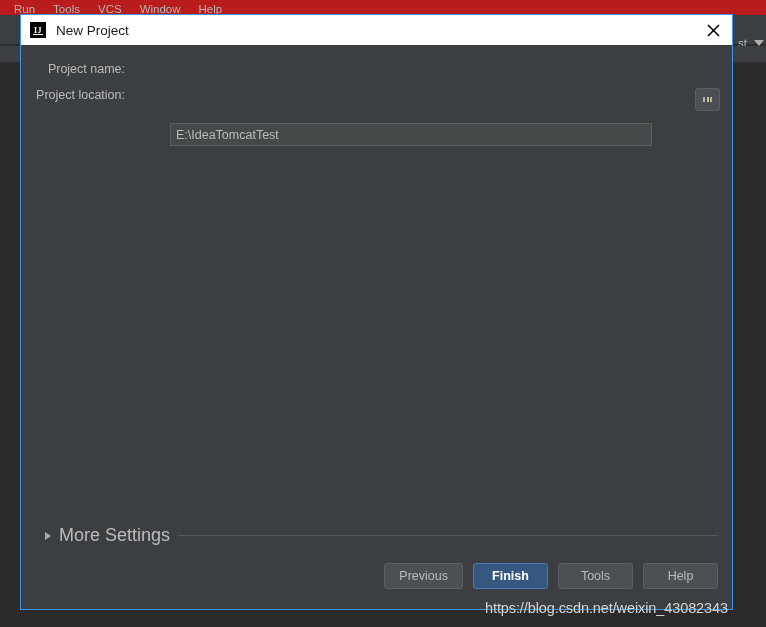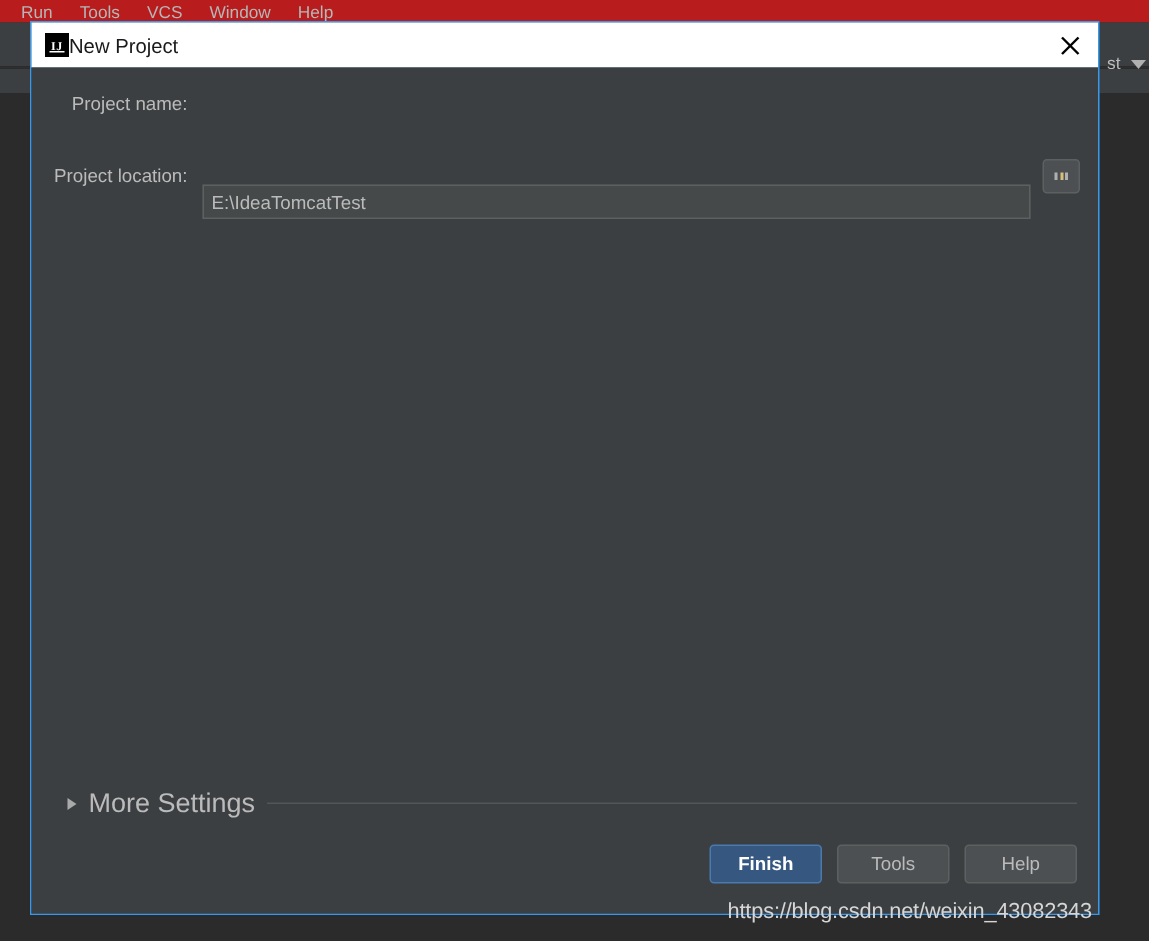--- a/index.html
+++ b/index.html
@@ -102,20 +102,21 @@
     flex: 0 0 auto;
   }
   #dialog-icon::after {
     content: "";
     position: absolute;
     left: 3px; right: 3px; bottom: 3px;
     height: 1.5px;
     background: #ffffff;
   }
   #dialog-title {
+    margin-left: 10px;
     font-size: 13.5px;
     color: #1a1a1a;
     flex: 1 1 auto;
   }
   #dialog-close {
     width: 26px; height: 26px;
     display: flex;
     align-items: center;
     justify-content: center;
     cursor: pointer;
@@ -124,22 +125,23 @@
 
   #dialog-body {
     flex: 1 1 auto;
     background: #3c3f41;
     position: relative;
     padding: 17px 12px 0 12px;
   }
 
   .form-row {
     display: flex;
-    align-items: center;
+    align-items: flex-start;
     margin-bottom: 12px;
+    gap: 35px;
   }
   .form-label {
     width: 102px;
     text-align: right;
     padding-right: 10px;
     font-size: 12.5px;
     color: #bbbbbb;
     white-space: nowrap;
     flex: 0 0 auto;
   }
@@ -309,20 +311,21 @@
       </span>
     </div>
 
     <div id="more-settings-row">
       <span id="more-settings-arrow"></span>
       <span id="more-settings-label">More Settings</span>
       <span id="more-settings-sep"></span>
     </div>
 
     <div id="dialog-footer">
+      <button class="dlg-button">Previous</button>
       <button class="dlg-button primary">Finish</button>
       <button class="dlg-button">Tools</button>
       <button class="dlg-button">Help</button>
     </div>
 
   </div>
 </div>
 
 <div id="watermark">https://blog.csdn.net/weixin_43082343</div>
 

